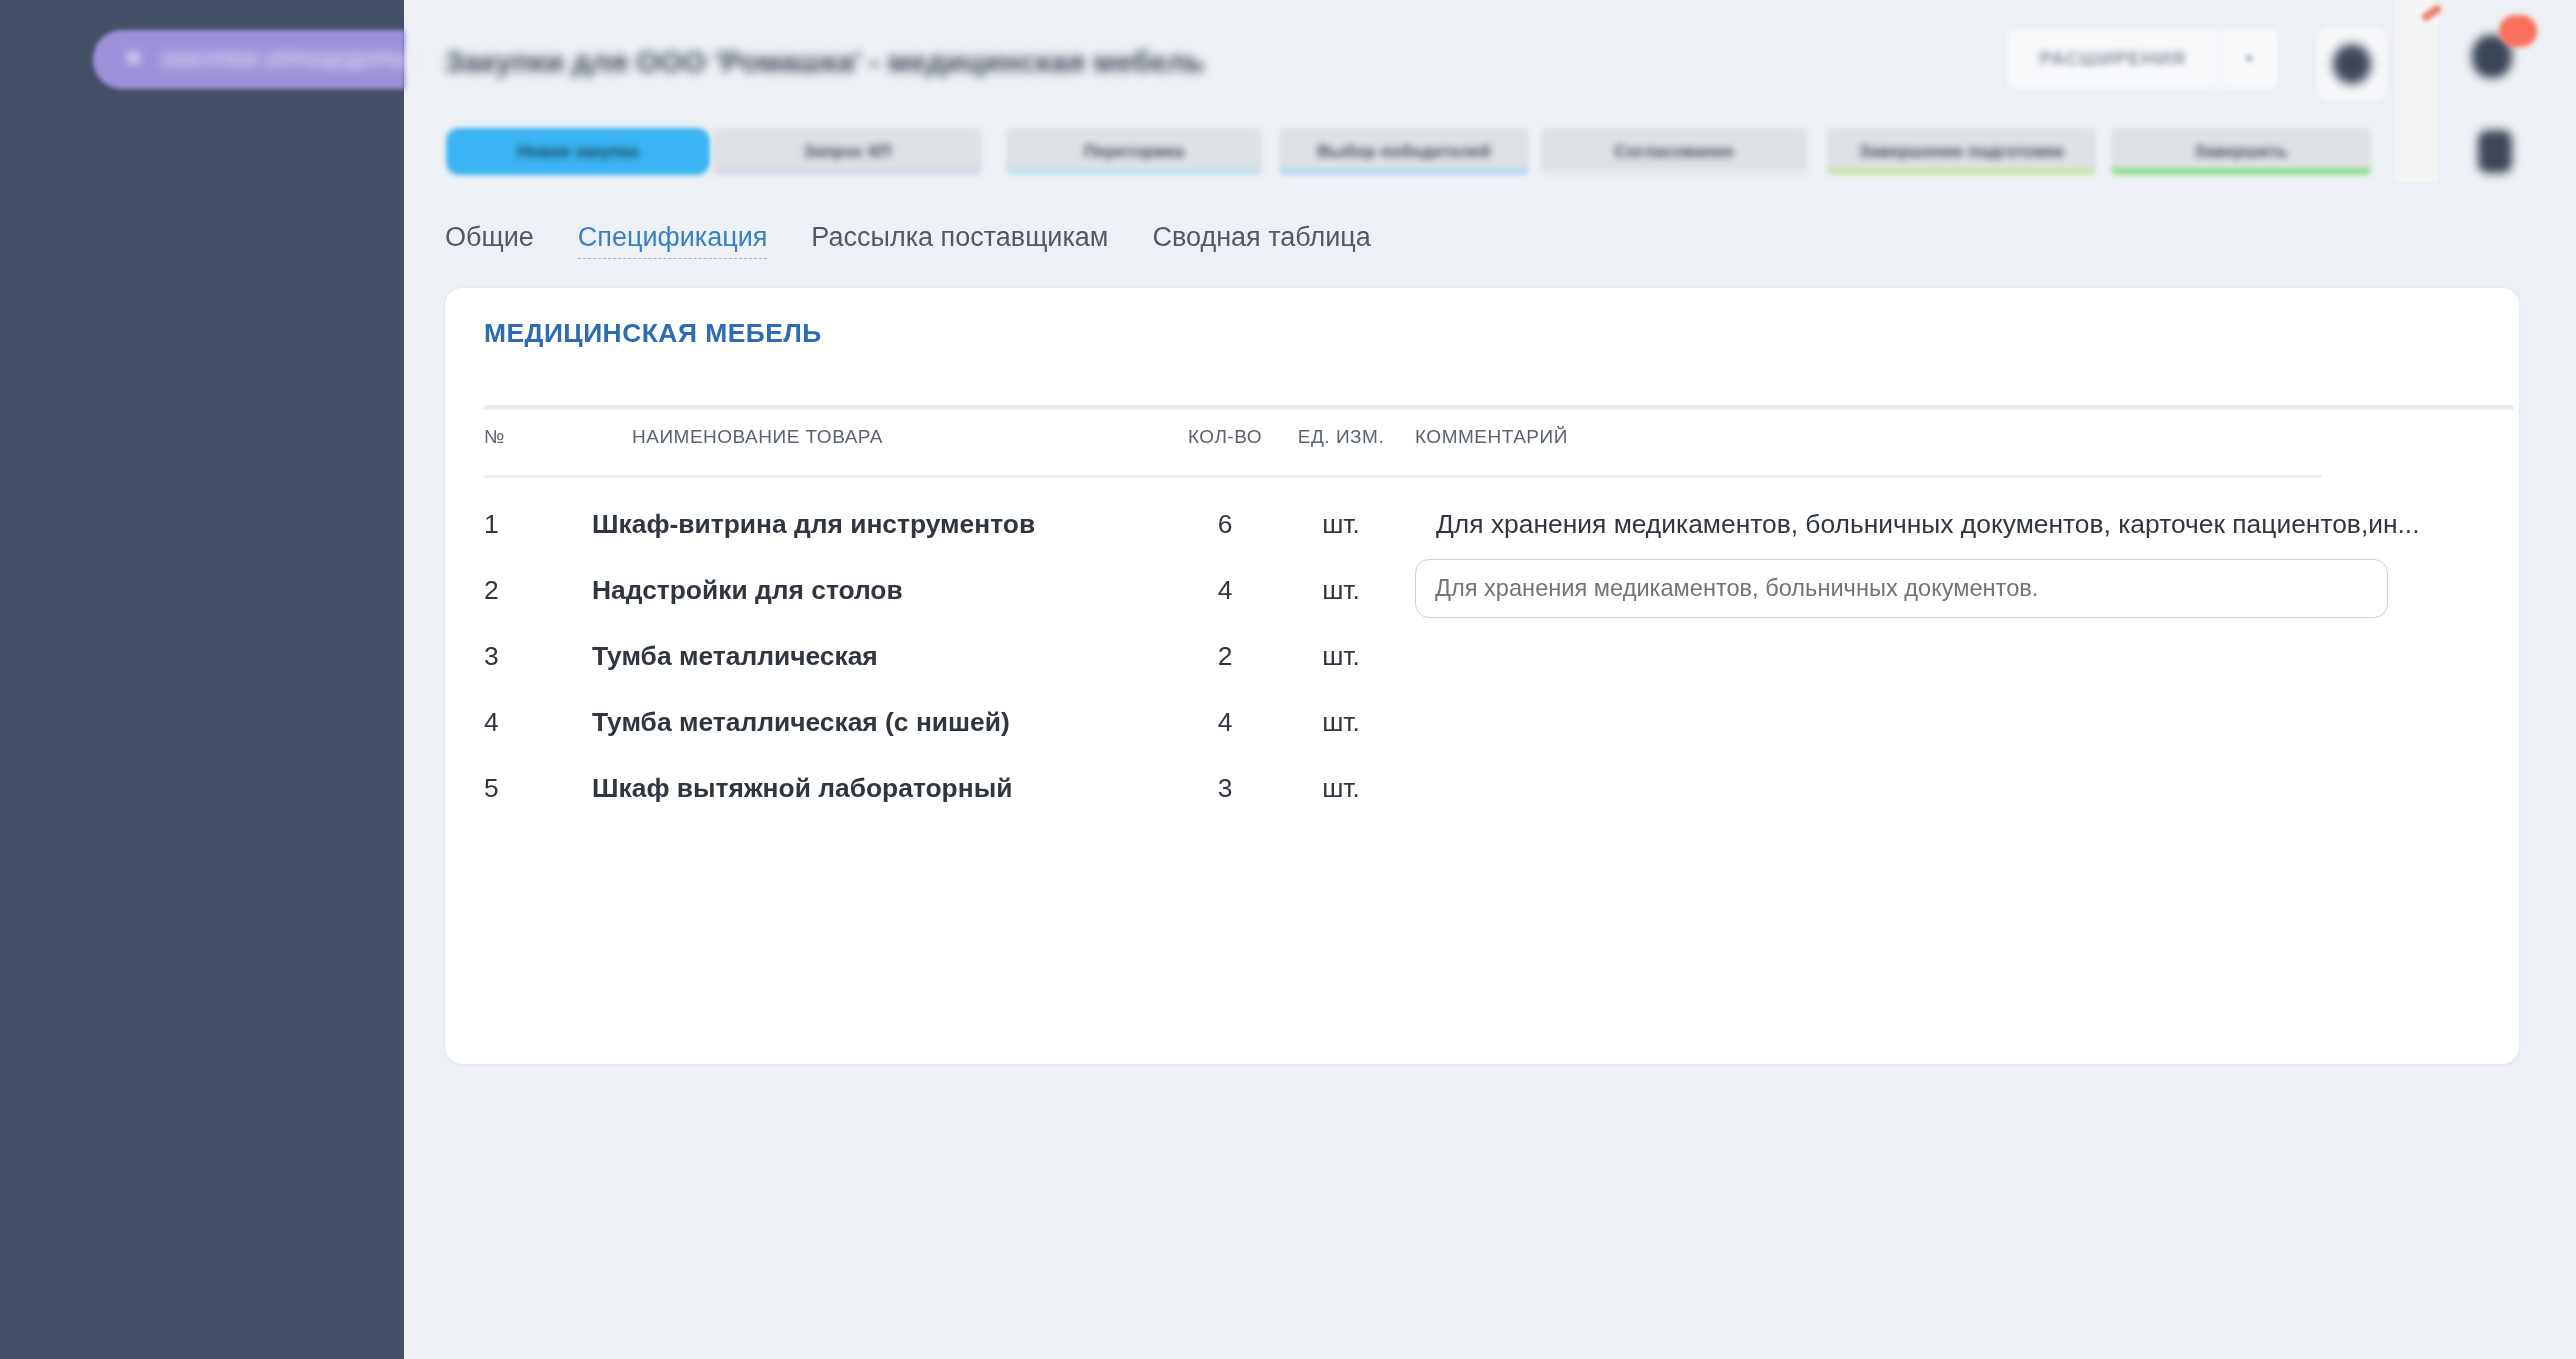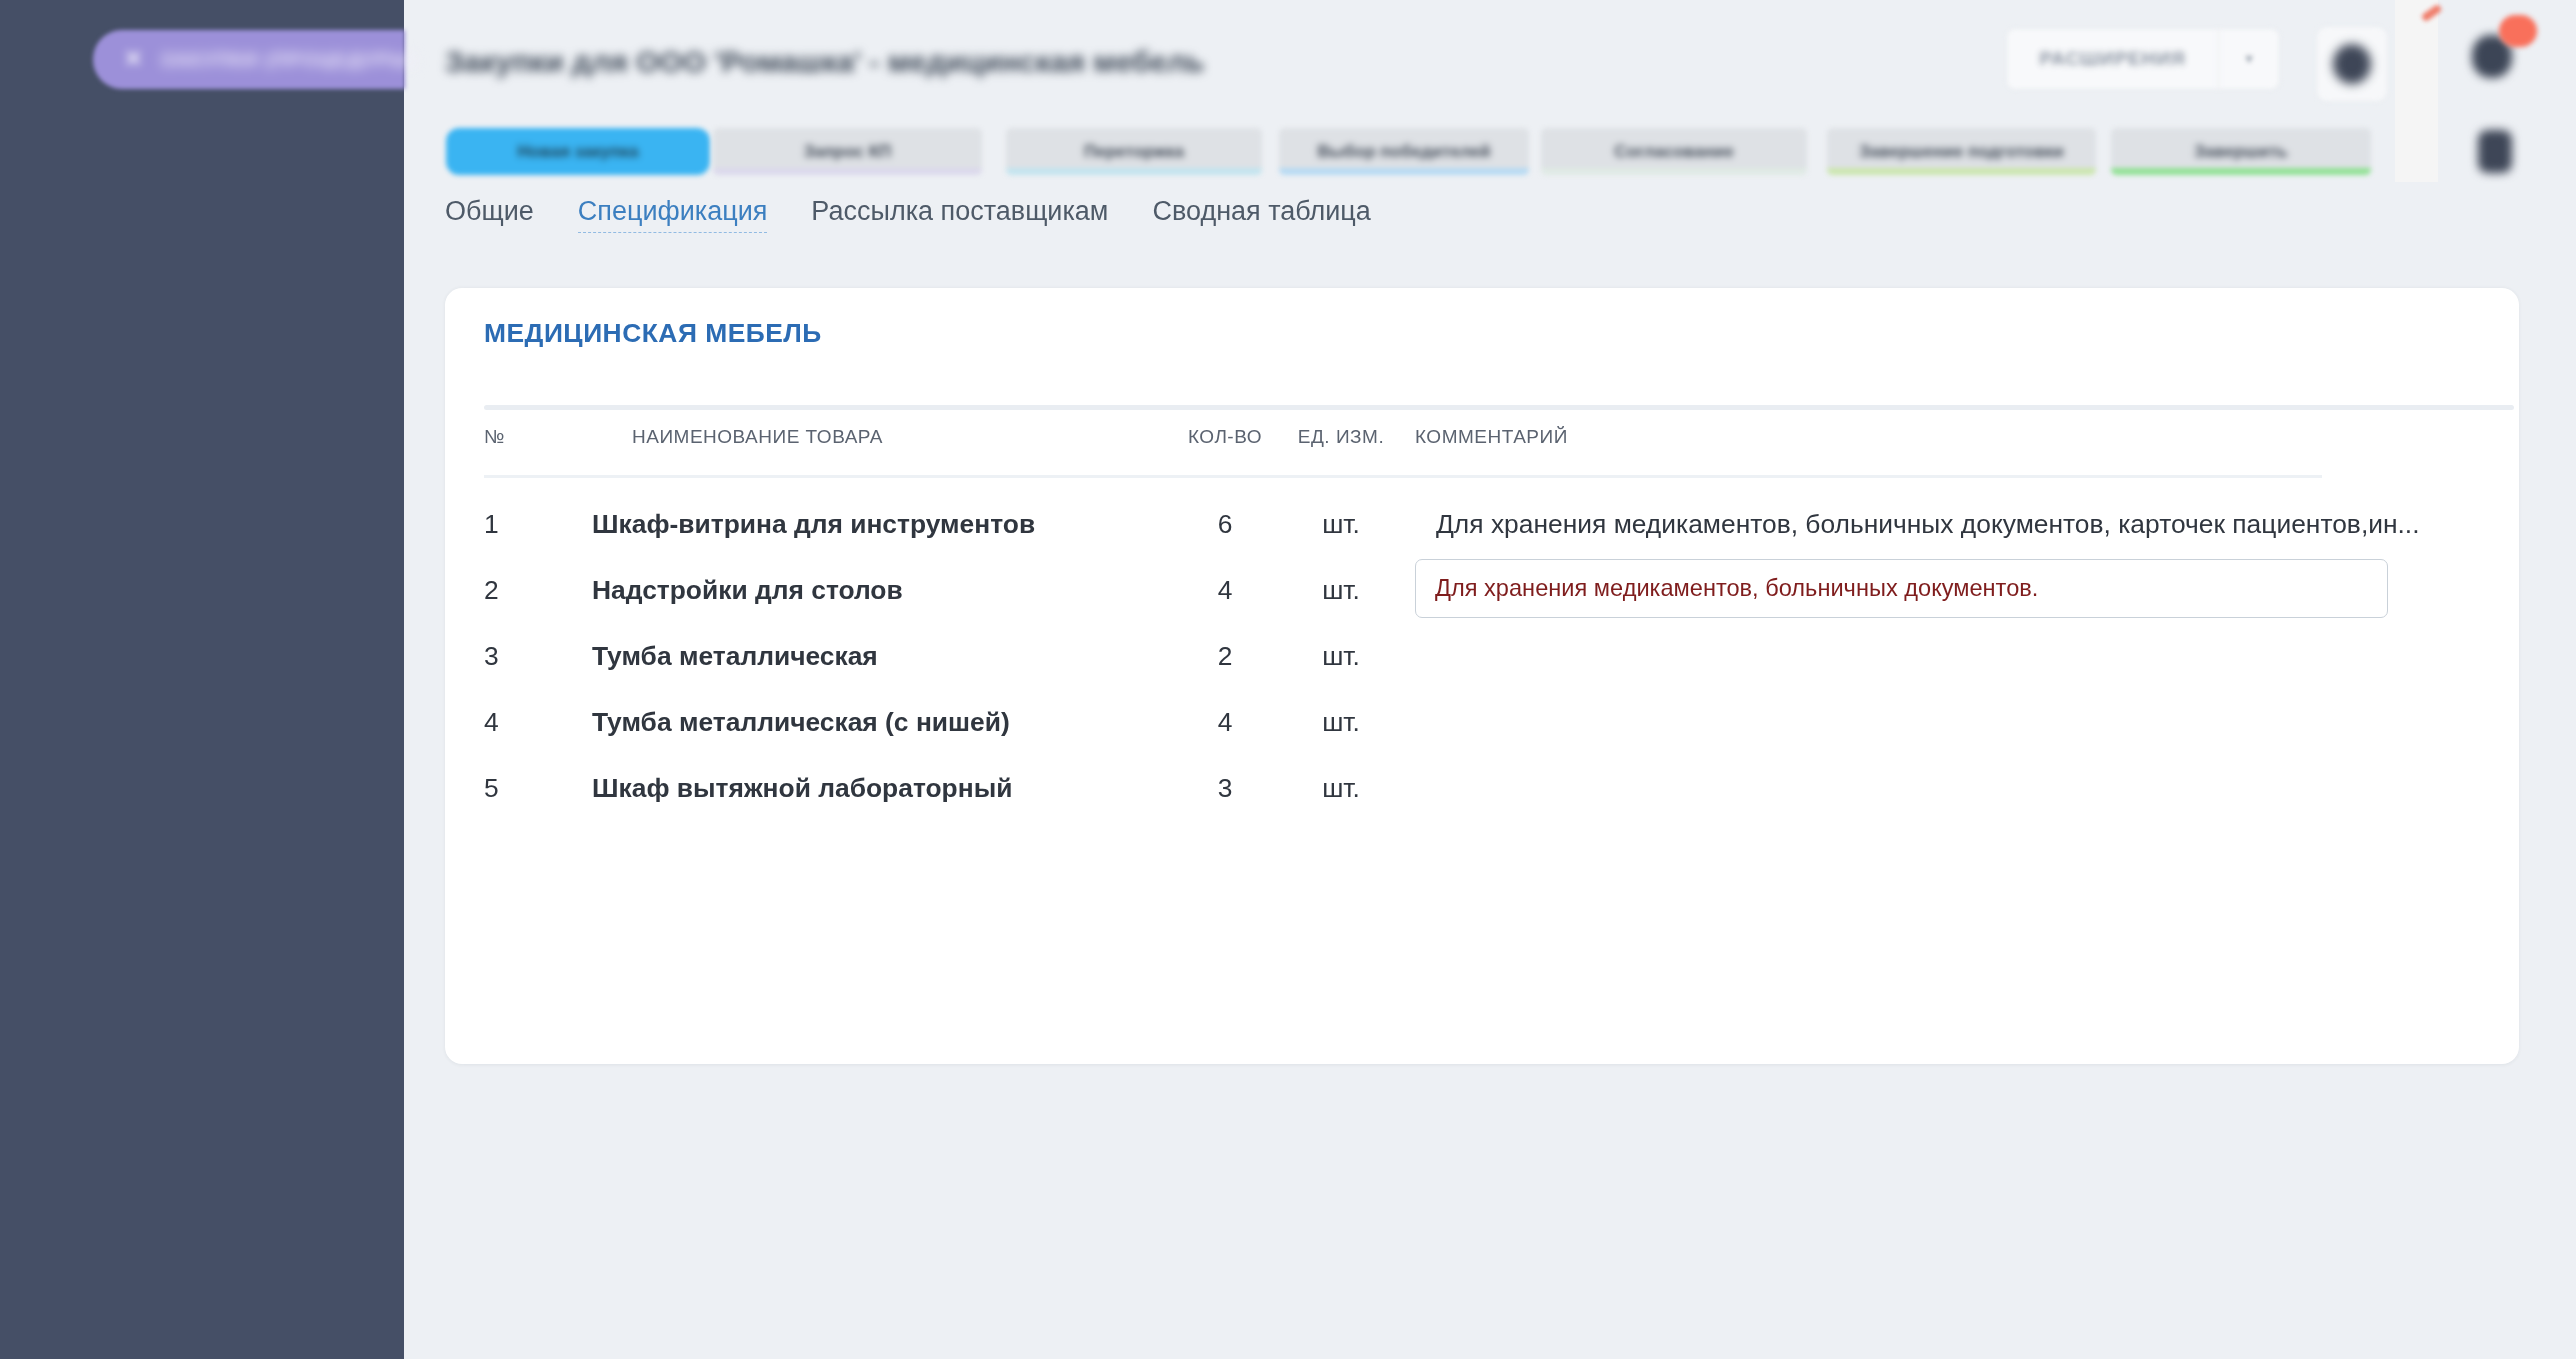--- a/index.html
+++ b/index.html
@@ -60,21 +60,21 @@
   .step{
     position:absolute;top:128px;height:47px;background:#dee1e5;border-radius:5.7px;
     display:flex;align-items:center;justify-content:center;overflow:hidden;cursor:pointer;
   }
   .step .slbl{font-size:17px;font-weight:bold;color:#414a57;white-space:nowrap;}
   .step .stripe{position:absolute;left:0;right:0;bottom:0;height:6.6px;}
   .step.active{background:#3ab4f2;border-radius:13.2px;}
   .step.active .slbl{color:#1d4257;}
 
   
-  .tabs{position:absolute;left:41px;top:196px;display:flex;gap:44px;align-items:flex-start;justify-content:center;}
+  .tabs{position:absolute;left:41px;top:222px;display:flex;gap:44px;align-items:flex-start;justify-content:center;}
   .tab{font-size:27px;color:#4e5a68;cursor:pointer;padding-bottom:4.7px;white-space:nowrap;}
   .tab.active{color:#3c7fc0;border-bottom:1.9px dashed #92bbe2;}
 
   
   .card{
     position:absolute;left:41px;top:288px;width:2074px;height:776px;background:#fff;
     border-radius:17px;box-shadow:0 0.9px 3.8px rgba(40,50,70,.07);
   }
   .card-title{position:absolute;left:39px;top:30px;font-size:26.4px;font-weight:bold;color:#2c6cb4;letter-spacing:0.5px;}
   .div1{position:absolute;left:39px;top:117px;width:2030px;height:4.7px;background:#e9edf2;border-radius:2.8px;}
@@ -89,23 +89,23 @@
 
   .rows{position:absolute;left:0;top:203px;width:100%;}
   .trow{position:relative;height:66px;font-size:26.4px;color:#30363f;}
   .trow span{position:absolute;top:50%;transform:translateY(-50%);white-space:nowrap;}
   .c-num{left:39px;} .c-name{left:147px;font-weight:bold;}
   .c-qty{left:733px;width:94px;text-align:center;}
   .c-unit{left:849px;width:94px;text-align:center;}
   .c-comment{left:970px;width:1062px;overflow:hidden;margin-left:21px;}
   .comment-input{
     position:absolute;left:970px;top:1.9px;width:973px;height:59px;box-sizing:border-box;
-    border:1.9px solid #c9d1d9;border-radius:7px;background:#fff;
+    border:1.9px solid #c9d1d9;border-radius:14px;background:#fff;
     font-family:"Liberation Sans","DejaVu Sans",sans-serif;
-    font-size:23.6px;color:#7f1d1d;padding:0 19px;outline:none;
+    font-size:23.6px;color:#737373;padding:0 19px;outline:none;
   }
 </style>
 </head>
 <body>
 
 <aside class="sidebar">
   <div class="proc-btn b2">
     <span class="x b4">✕</span>
     <span class="lbl b6">ЗАКУПКИ (ПРОЦЕДУРЫ)</span>
   </div>

